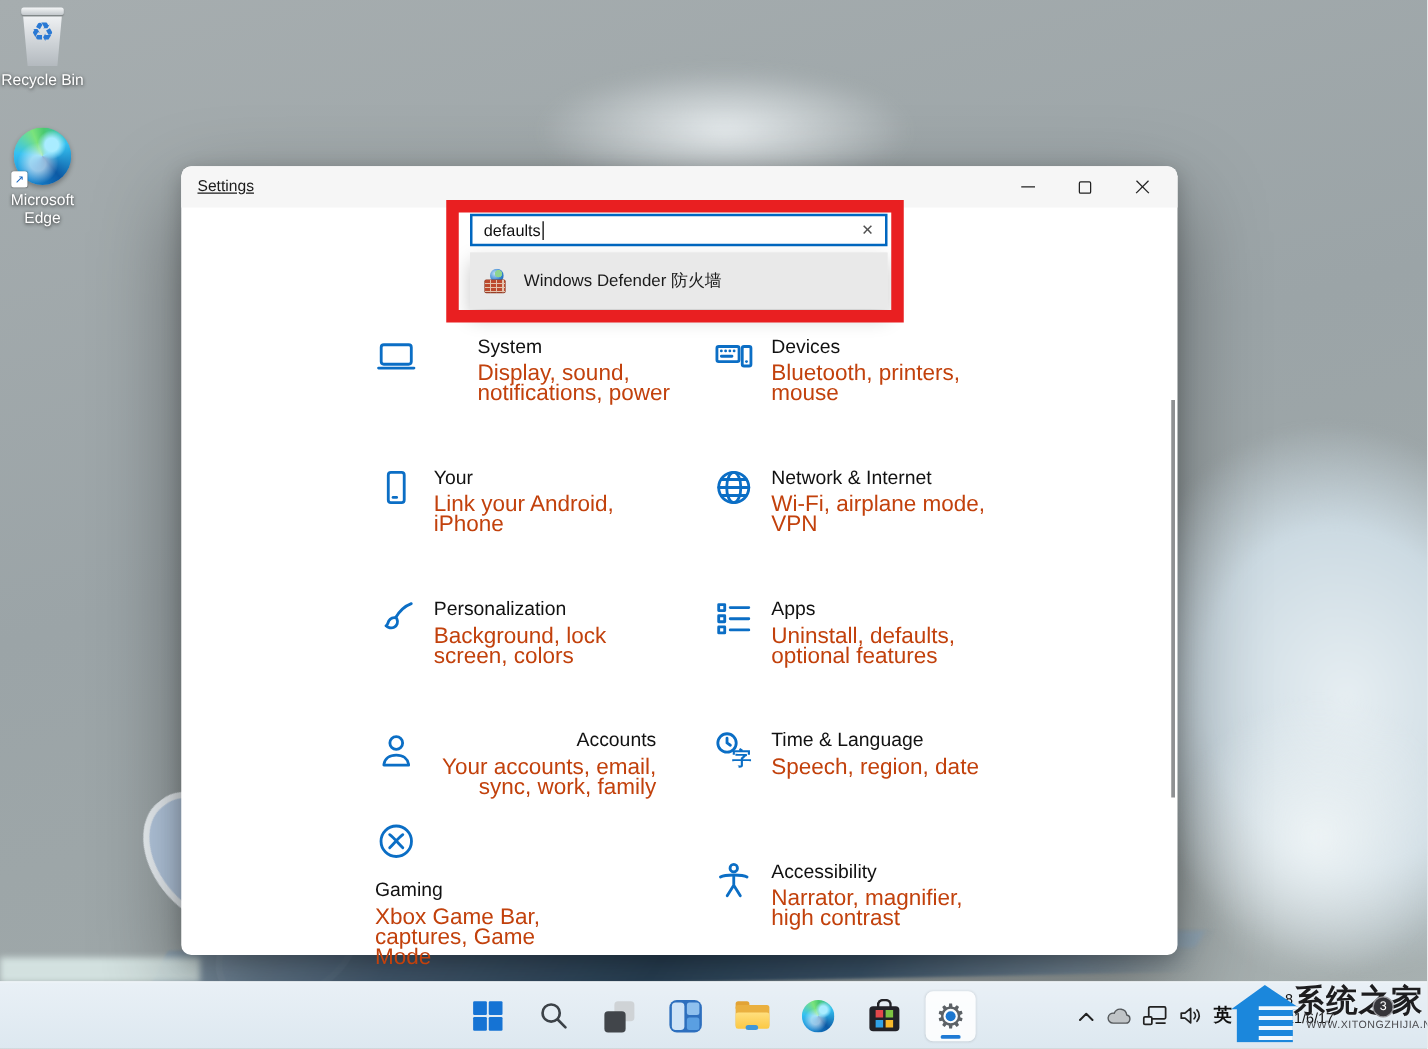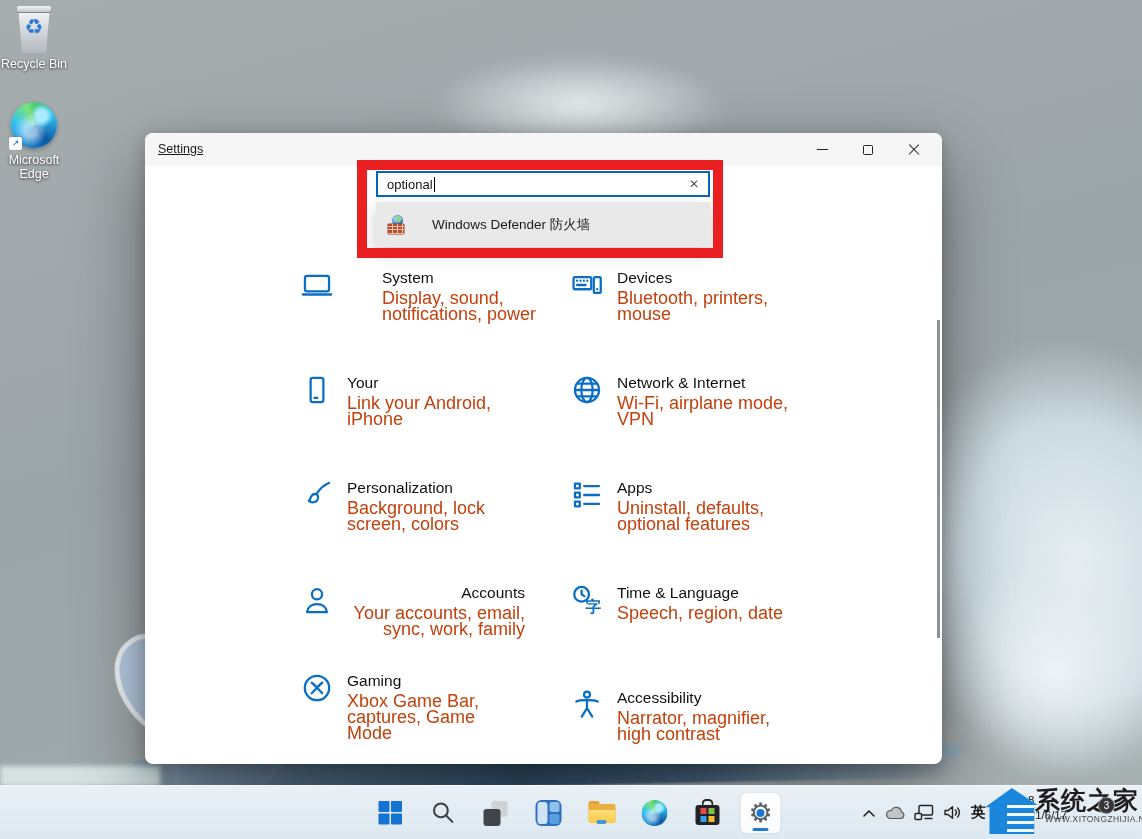--- a/index.html
+++ b/index.html
@@ -71,21 +71,21 @@
   .ic-close::before,.ic-close::after { content:""; position:absolute; left:-1px; top:5.4px; width:14px; height:1.4px; background:#222; }
   .ic-close::before { transform:rotate(45deg);} .ic-close::after { transform:rotate(-45deg);}
 
   
   .searchbox { position:absolute; left:231px; top:38px; width:334px; height:26px; background:#fff;
     border:2px solid #0067c0; display:flex; align-items:center; padding:0 9px; font-size:13px; color:#111; z-index:3; }
   .caret { width:1.2px; height:15px; background:#000; margin-left:1px; }
   .sb-clear { margin-left:auto; font-size:12px; color:#505050; cursor:default; }
   .dropdown { position:absolute; left:231px; top:69px; width:334px; height:45px; background:#eeeeee;
     box-shadow:0 7px 16px rgba(0,0,0,.22); z-index:3; }
-  .dd-item { display:flex; align-items:center; height:100%; padding-left:12px; gap:25px; background:#e9e9e9; }
+  .dd-item { display:flex; align-items:center; height:100%; padding-left:12px; gap:12px; background:#e9e9e9; }
   .dd-label { font-size:13.5px; color:#1a1a1a; }
   .fw-icon { position:relative; width:19px; height:19px; flex:none; }
   .fw-globe { position:absolute; left:4px; top:0; width:11px; height:11px; border-radius:50%;
     background:radial-gradient(circle at 62% 36%, #8ed48f 0 28%, transparent 32%),
                radial-gradient(circle at 35% 35%, #bfe0f5, #2f7fd0 58%, #1c5b9e); }
   .fw-wall { position:absolute; left:0; bottom:0; width:16px; height:10px; background:#bc4a2e; border-radius:1px;
     background-image:
       repeating-linear-gradient(180deg, transparent 0 2.2px, #e4c3ae 2.2px 3.2px),
       repeating-linear-gradient(90deg, transparent 0 4px, #e4c3ae 4px 5px);
     box-shadow:0 0 0 .5px #8d3a24; }
@@ -203,21 +203,21 @@
         <div class="wc-btn">
             <div class="ic-max"></div>
           </div>
         <div class="wc-btn">
             <div class="ic-close"></div>
           </div>
       </div>
     </div>
 
     <div class="searchbox">
-      <span>optional</span>
+      <span>defaults</span>
       <span class="caret"></span>
       <span class="sb-clear">✕</span>
     </div>
     <div class="dropdown">
       <div class="dd-item">
         <div class="fw-icon">
           <div class="fw-globe"></div>
             <div class="fw-wall"></div>
         </div>
         <span class="dd-label">Windows Defender 防火墙</span>
@@ -304,21 +304,21 @@
       <svg class="cicon" viewBox="0 0 24 24">
         <circle cx="8.2" cy="8" r="5.2"></circle>
           <path d="M8.2 5.3V8l1.9 1.3"></path>
         <text x="11" y="20.5" font-size="11" font-weight="bold">字</text>
       </svg>
       <div>
           <div class="ctitle">Time &amp; Language</div>
            <div class="csub">Speech, region, date</div>
         </div>
     </div>
-    <div class="tile" style="left:155px;top:538px;">
+    <div class="tile" style="left:155px;top:523px;flex-direction:column;">
       <svg class="cicon" viewBox="0 0 24 24">
         <circle cx="12" cy="12" r="8.6" stroke-width="2.2"></circle>
         <path d="M8.3 8.3c2.2 1.6 5.2 5.2 7.4 7.4M15.7 8.3c-2.2 1.6-5.2 5.2-7.4 7.4" stroke-width="2"></path>
       </svg>
       <div>
           <div class="ctitle">Gaming</div>
            <div class="csub">Xbox Game Bar, captures, Game Mode</div>
         </div>
     </div>
     <div class="tile" style="left:425px;top:555px;">

